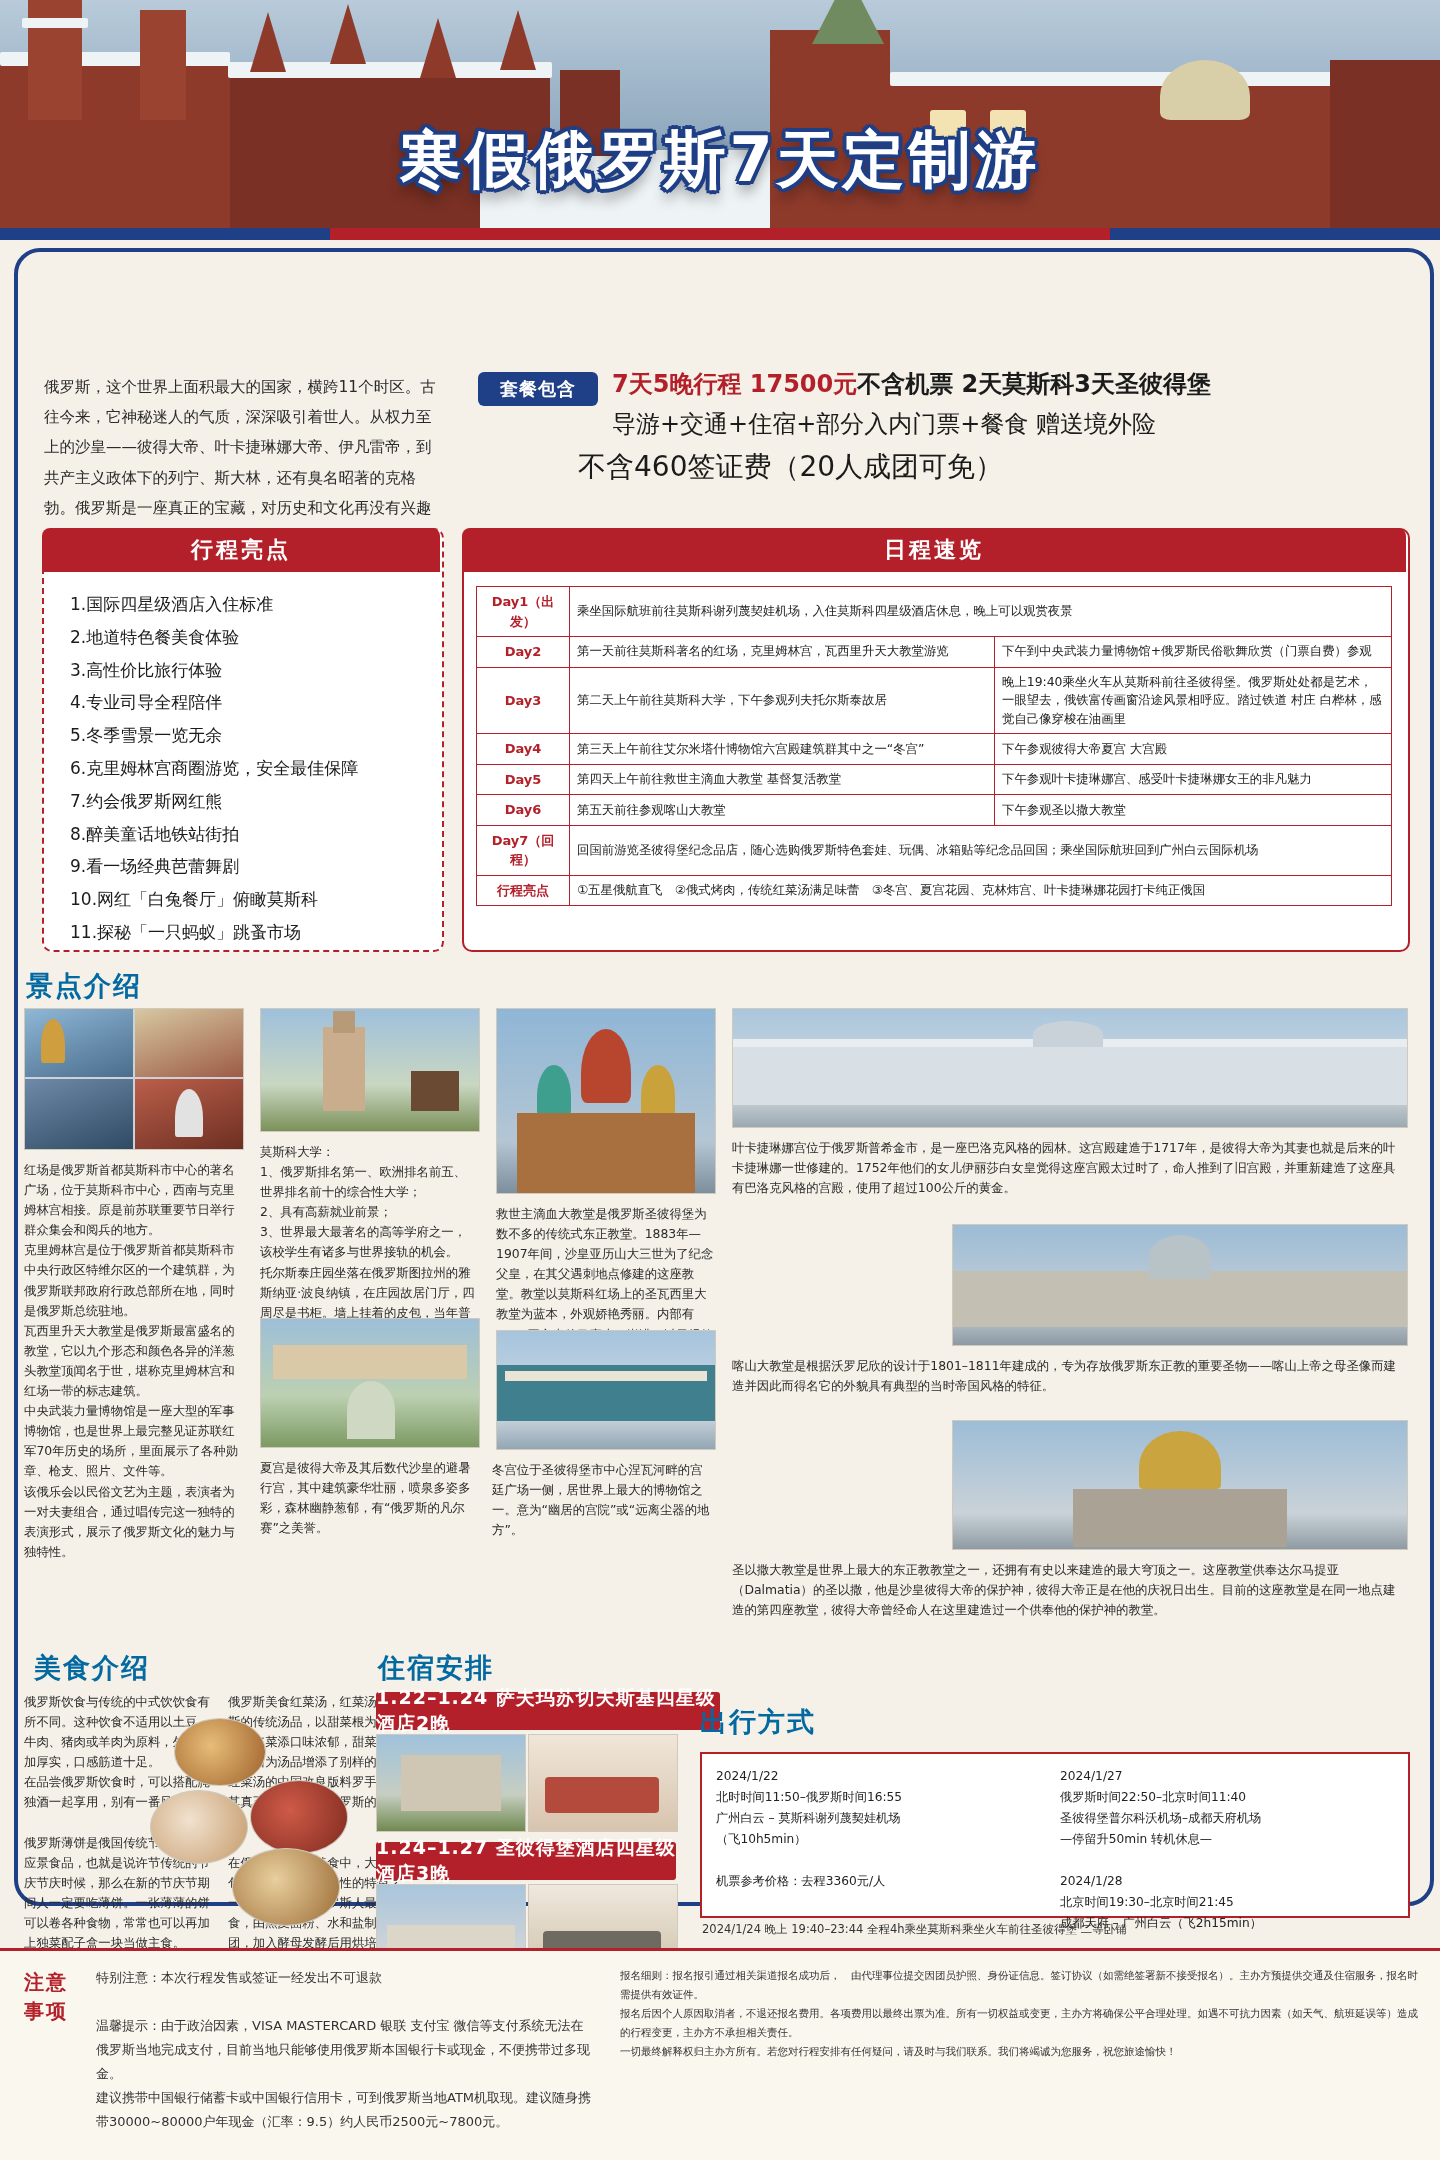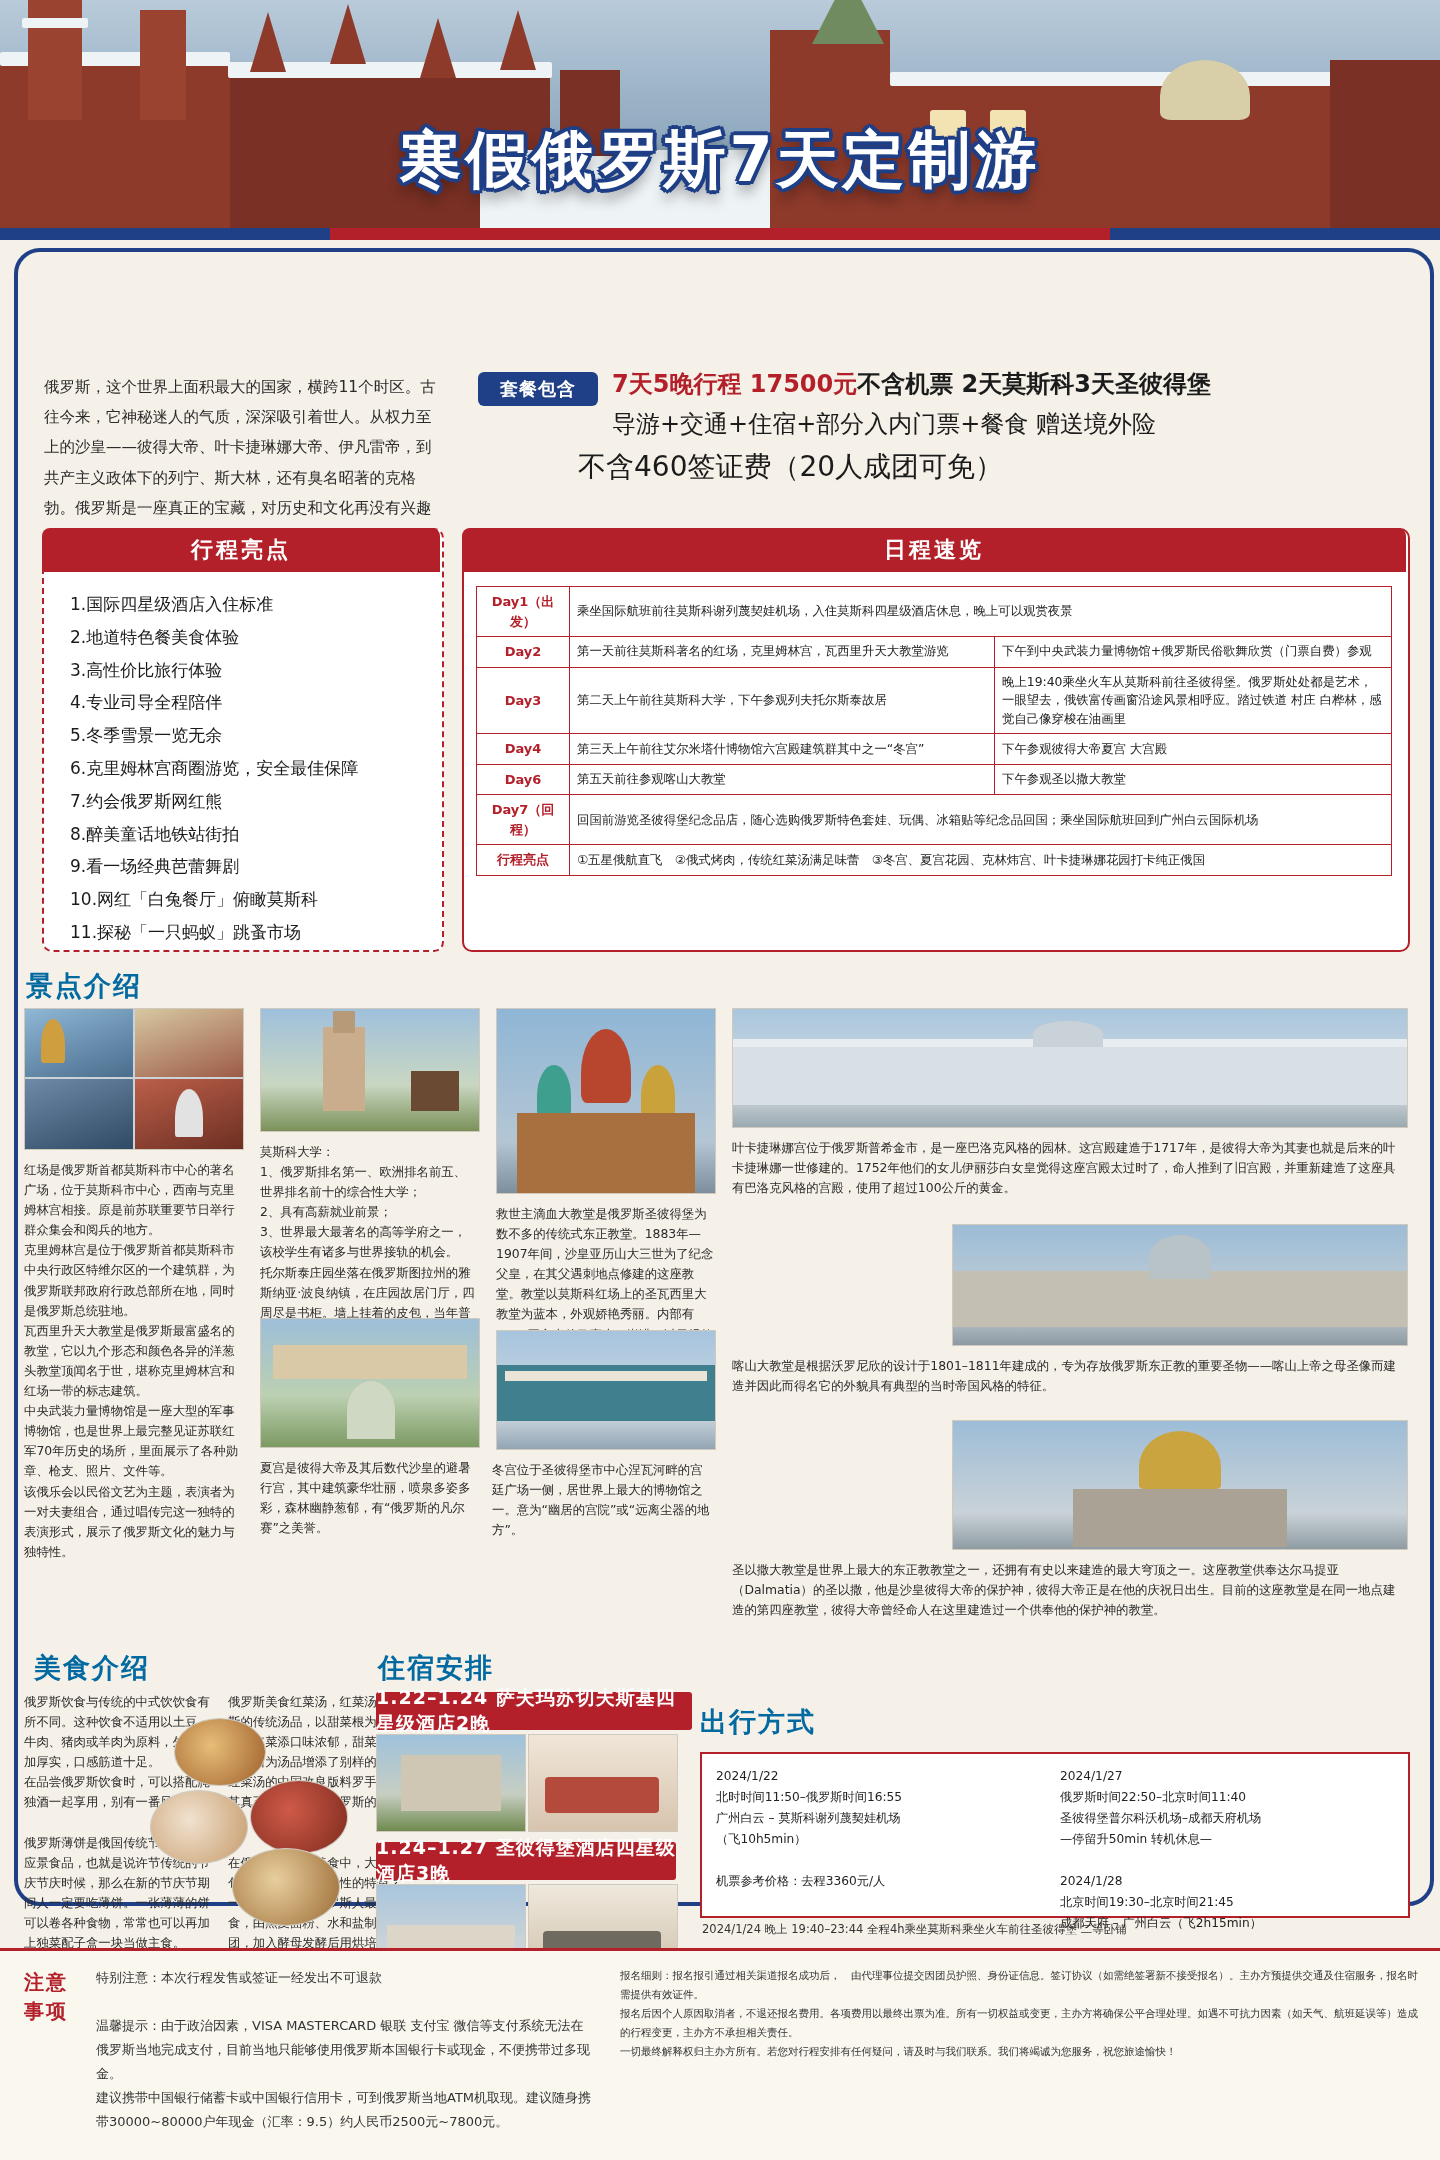--- a/index.html
+++ b/index.html
@@ -178,20 +178,25 @@
       <td class="day">Day3</td>
       <td class="c1">第二天上午前往莫斯科大学，下午参观列夫托尔斯泰故居</td>
       <td class="c2">晚上19:40乘坐火车从莫斯科前往圣彼得堡。俄罗斯处处都是艺术，一眼望去，俄铁富传画窗沿途风景相呼应。踏过铁道 村庄 白桦林，感觉自己像穿梭在油画里</td>
     </tr>
     <tr>
       <td class="day">Day4</td>
       <td class="c1">第三天上午前往艾尔米塔什博物馆六宫殿建筑群其中之一“冬宫”</td>
       <td class="c2">下午参观彼得大帝夏宫 大宫殿</td>
     </tr>
     <tr>
+      <td class="day">Day5</td>
+      <td class="c1">第四天上午前往救世主滴血大教堂 基督复活教堂</td>
+      <td class="c2">下午参观叶卡捷琳娜宫、感受叶卡捷琳娜女王的非凡魅力</td>
+    </tr>
+    <tr>
       <td class="day">Day6</td>
       <td class="c1">第五天前往参观喀山大教堂</td>
       <td class="c2">下午参观圣以撒大教堂</td>
     </tr>
     <tr>
       <td class="day">Day7（回程）</td>
       <td colspan="2">回国前游览圣彼得堡纪念品店，随心选购俄罗斯特色套娃、玩偶、冰箱贴等纪念品回国；乘坐国际航班回到广州白云国际机场</td>
     </tr>
     <tr>
       <td class="day">行程亮点</td>
@@ -290,21 +295,21 @@
     <div class="l" style="left:0;top:0;width:96px;height:72px;background:radial-gradient(circle at 40% 40%,#cf5a48,#7d2a1e);"></div>
   </div>
   <div class="ph" style="left:150px;top:1790px;width:96px;height:72px;border-radius:50%;">
     <div class="l" style="left:0;top:0;width:96px;height:72px;background:radial-gradient(circle at 40% 40%,#f1e2cf,#c59a6a);"></div>
   </div>
   <div class="ph" style="left:232px;top:1848px;width:106px;height:76px;border-radius:50%;">
     <div class="l" style="left:0;top:0;width:106px;height:76px;background:radial-gradient(circle at 40% 40%,#e8cf9e,#9a6a33);"></div>
   </div>
 
   <div class="sec-title" style="left:378px;top:1650px;">住宿安排</div>
-  <div class="hotel-bar" style="left:376px;top:1692px;width:316px;height:38px;">1.22–1.24  萨夫玛苏切夫斯基四星级酒店2晚</div>
+  <div class="hotel-bar" style="left:376px;top:1692px;width:344px;height:38px;">1.22–1.24  萨夫玛苏切夫斯基四星级酒店2晚</div>
   <div class="ph" style="left:376px;top:1734px;width:148px;height:96px;">
     <div class="l" style="left:0;top:0;width:148px;height:96px;background:linear-gradient(180deg,#9fc2dc,#c7cec2 62%,#6f8a4f);"></div>
     <div class="l" style="left:24px;top:20px;width:100px;height:56px;background:#cfc7b4;"></div>
   </div>
   <div class="ph" style="left:528px;top:1734px;width:148px;height:96px;">
     <div class="l" style="left:0;top:0;width:148px;height:96px;background:linear-gradient(180deg,#f0e6d8,#d7c4ae);"></div>
     <div class="l" style="left:16px;top:42px;width:114px;height:36px;background:#b34a3c;border-radius:4px;"></div>
   </div>
 
   <div class="hotel-bar" style="left:376px;top:1842px;width:300px;height:38px;">1.24–1.27  圣彼得堡酒店四星级酒店3晚</div>

